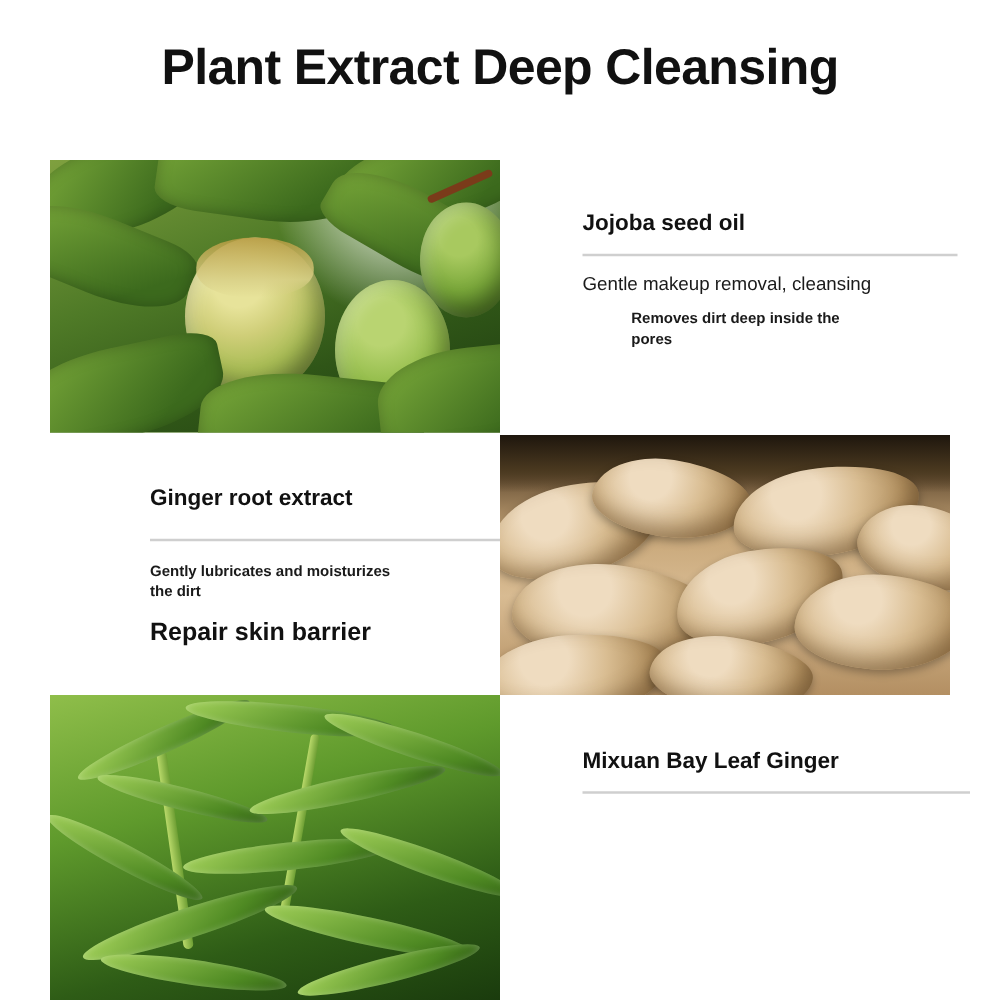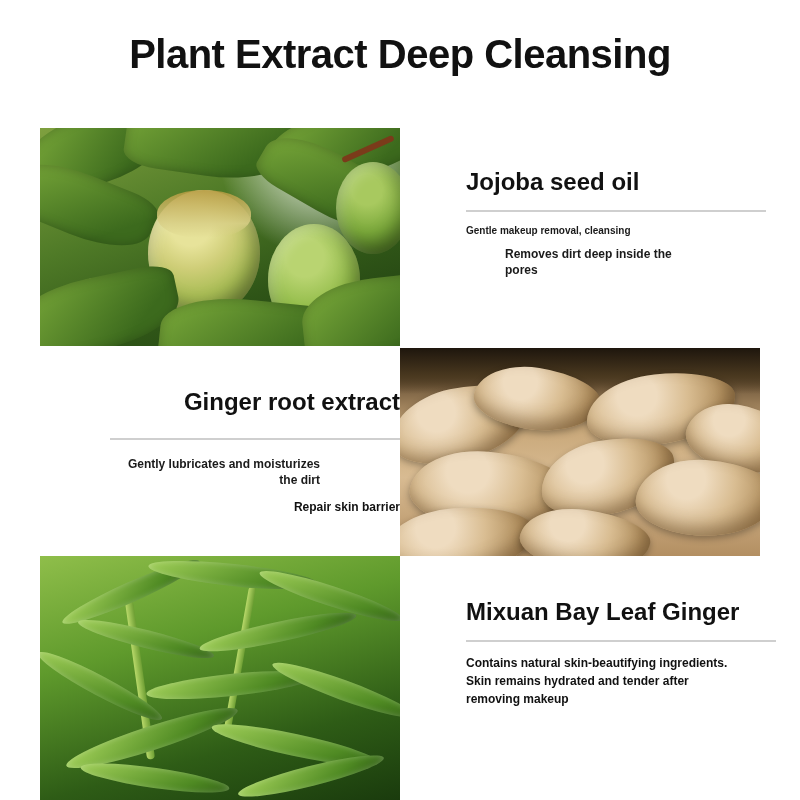--- a/index.html
+++ b/index.html
@@ -42,46 +42,46 @@
   }
   .photo .inner {
     position: absolute;
     inset: 0;
   }
 
   .text-block {
     position: absolute;
   }
   .head {
-    font-size: 24px;
+    font-size: 18px;
     font-weight: bold;
     color: #111111;
     line-height: 1.15;
     white-space: nowrap;
   }
   .rule {
     height: 2px;
     background: #cfcfcf;
     margin: 14px 0 12px 0;
   }
   .sub-strong {
-    font-size: 10px;
-    font-weight: bold;
+    font-size: 15px;
+    font-weight: normal;
     color: #1a1a1a;
     line-height: 1.45;
   }
   .sub-small {
     font-size: 12px;
     font-weight: bold;
     color: #1a1a1a;
     line-height: 1.35;
     margin-top: 8px;
   }
   .sub-mid {
-    font-size: 12px;
+    font-size: 20px;
     font-weight: bold;
     color: #111111;
     line-height: 1.5;
   }
 
   
   #photo-jojoba { left: 40px; top: 128px; width: 360px; height: 218px; }
   #photo-jojoba .sky {
     position: absolute; left: 0; top: 0; width: 100%; height: 100%;
     background:
@@ -122,21 +122,21 @@
     background: radial-gradient(circle at 40% 32%, #9cc256 0 22%, #6c9a31 58%, #35600f 100%);
   }
   #photo-jojoba .stem {
     position: absolute; background: #7a3b1a; border-radius: 3px;
   }
 
   
   #text-jojoba { left: 466px; top: 168px; width: 300px; }
 
   
-  #text-ginger { left: 110px; top: 388px; width: 290px; text-align: right; }
+  #text-ginger { left: 120px; top: 388px; width: 290px; }
 
   
   #photo-ginger { left: 400px; top: 348px; width: 360px; height: 208px; }
   #photo-ginger .base {
     position: absolute; inset: 0;
     background: linear-gradient(180deg, #3a2d20 0%, #6b5337 16%, #c8a779 38%, #d8bb92 62%, #b38f62 100%);
   }
   #photo-ginger .root {
     position: absolute;
     border-radius: 48% 52% 55% 45% / 60% 40% 60% 40%;
@@ -243,16 +243,15 @@
       <div class="needle" style="left:22px; top:170px; width:180px; height:24px; transform:rotate(-18deg);"></div>
       <div class="needle" style="left:170px; top:178px; width:170px; height:22px; transform:rotate(12deg);"></div>
       <div class="needle" style="left:40px; top:212px; width:150px; height:20px; transform:rotate(8deg);"></div>
       <div class="needle" style="left:196px; top:210px; width:150px; height:20px; transform:rotate(-14deg);"></div>
     </div>
   </div>
 
   <div class="text-block" id="text-bayleaf">
     <div class="head">Mixuan Bay Leaf Ginger</div>
     <div class="rule"></div>
-    <div class="sub-mid" style="width:270px;">Contains natural skin-beautifying ingredients. Skin remains hydrated and tender after removing makeup</div>
   </div>
 
 </div>
 
 </body></html>

